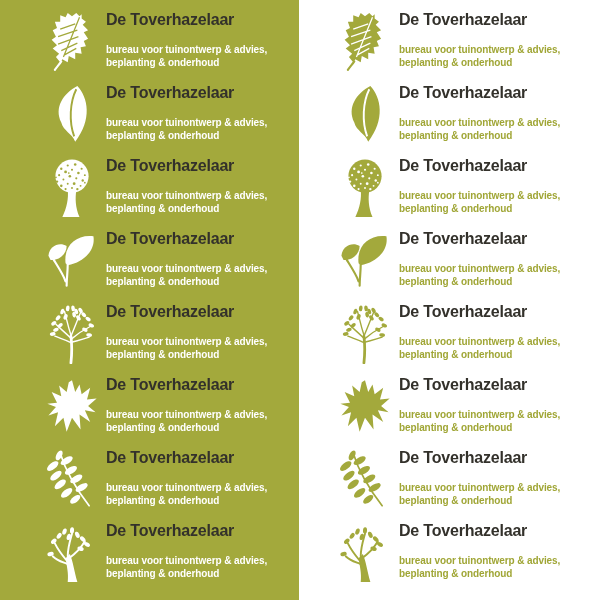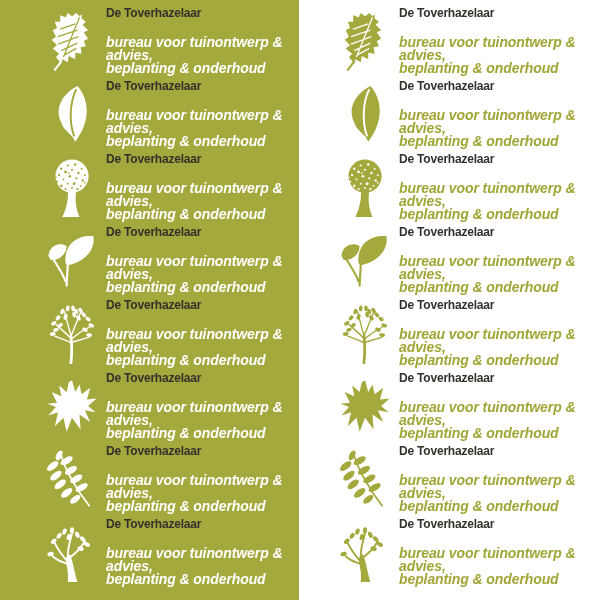--- a/index.html
+++ b/index.html
@@ -31,26 +31,26 @@
     display:flex;align-items:center;
     padding-left:46px;box-sizing:border-box;
   }
   .col-right .row{padding-left:40px;}
   .icon{
     width:52px;height:60px;flex:0 0 52px;
     display:block;color:var(--icon-fill);
   }
   .textblock{margin-left:8px;margin-top:-2px;}
   .title{
-    font-size:12px;font-weight:bold;
+    font-size:16px;font-weight:bold;
     color:#33312b;letter-spacing:-0.2px;
     line-height:14px;
   }
   .subtitle{
-    font-size:14px;font-weight:bold;font-style:italic;
+    font-size:10px;font-weight:bold;
     line-height:13px;margin-top:16px;letter-spacing:-0.1px;
   }
   .col-left .subtitle{color:#ffffff;}
   .col-right .subtitle{color:#a0a636;}
   .defs-holder{position:absolute;width:0;height:0;overflow:hidden;}
 </style>
 </head>
 <body>
 
 <svg class="defs-holder" aria-hidden="true" xmlns="http://www.w3.org/2000/svg">

